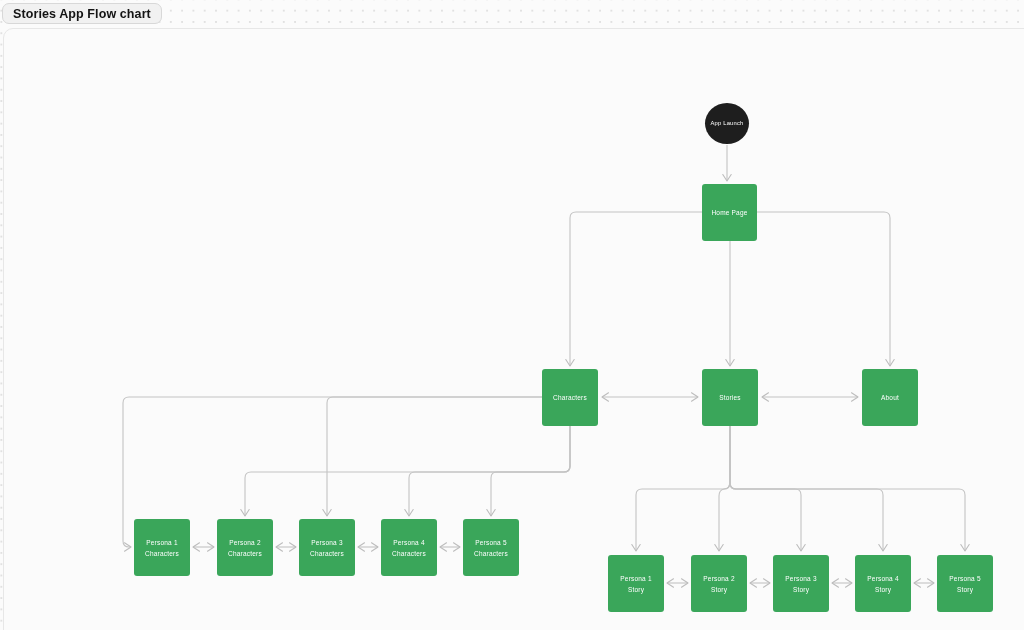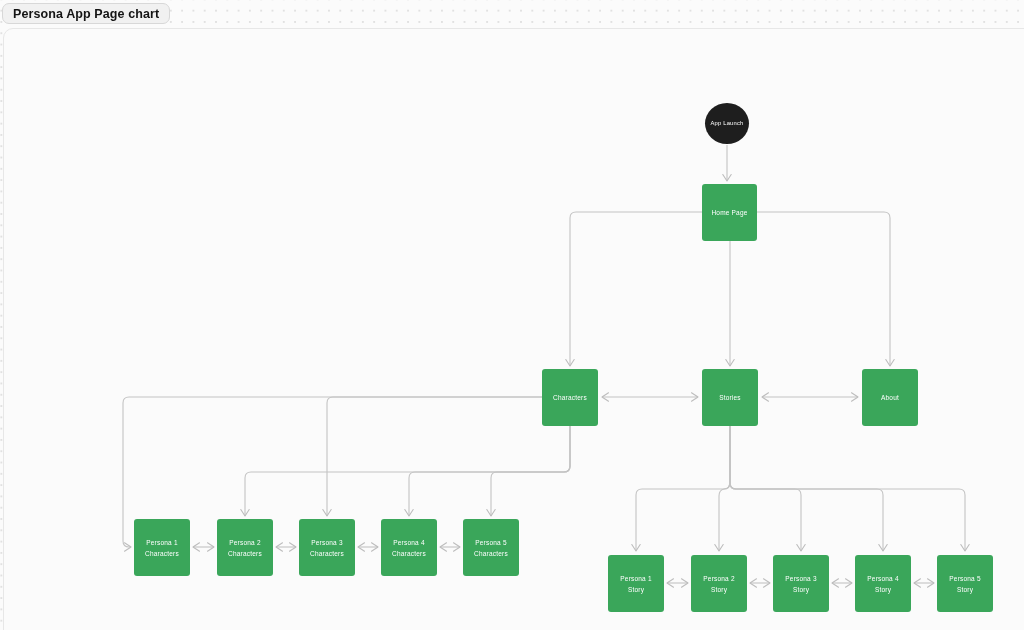--- a/index.html
+++ b/index.html
@@ -42,21 +42,21 @@
   }
 </style>
 </head>
 <body>
 
 <div class="canvas">
 
   <div class="section"></div>
 
   <div class="section-chip">
-    <span>Persona App Page chart</span>
+    <span>Stories App Flow chart</span>
   </div>
 
   <svg class="edges" width="1024" height="630" viewBox="0 0 1024 630">
     <defs>
       <marker id="arw" markerUnits="userSpaceOnUse" markerWidth="16" markerHeight="16" viewBox="-11 -8 16 16" refX="0" refY="0" orient="auto-start-reverse">
         <path d="M-6.5,-4.2 L0,0 L-6.5,4.2" fill="none" stroke="#bdbdbd" stroke-width="1.1" stroke-linecap="round" stroke-linejoin="round"></path>
       </marker>
     </defs>
     <g fill="none" stroke="#c3c3c3" stroke-width="1.1">
       <path d="M727,145 L727,181" marker-end="url(#arw)"></path>

